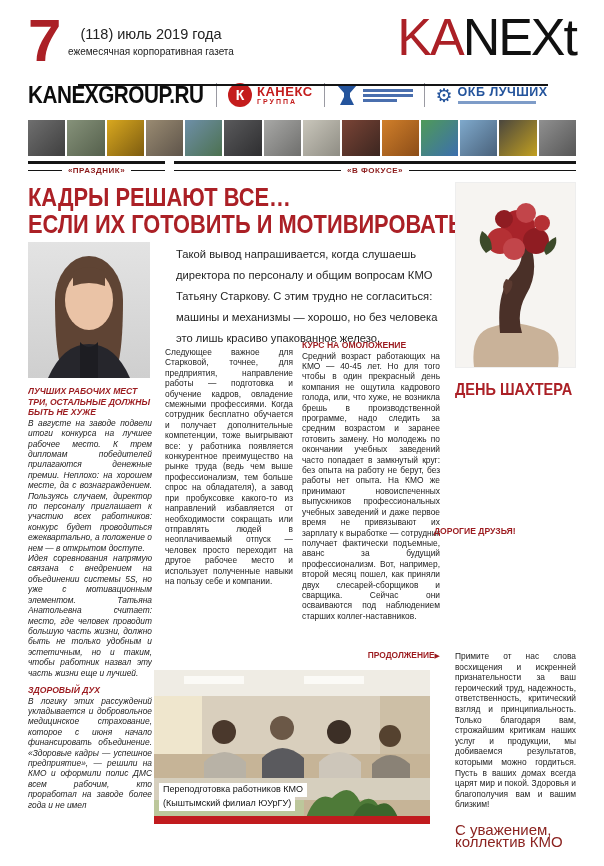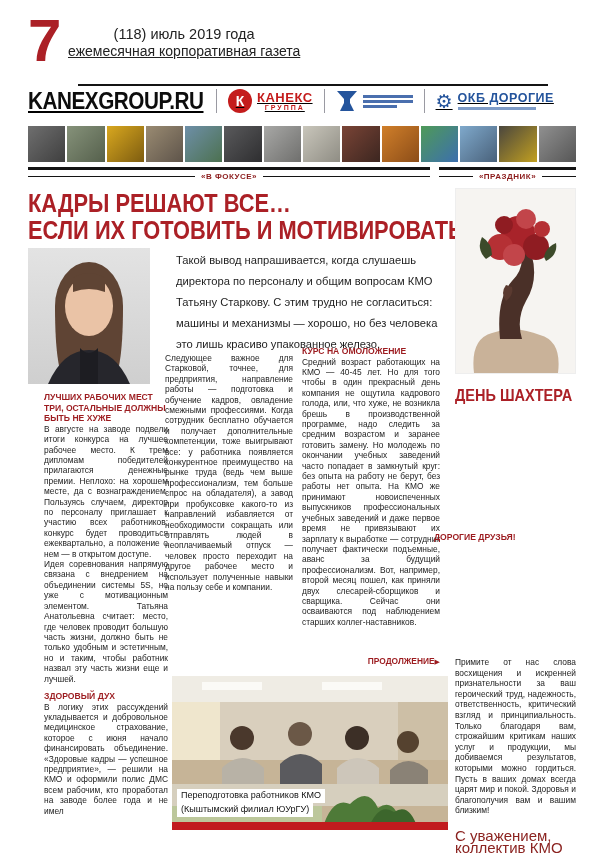--- a/index.html
+++ b/index.html
@@ -12,32 +12,32 @@
   *{box-sizing:border-box;margin:0;padding:0;}
   body{background:#888;font-family:"Liberation Sans","DejaVu Sans",sans-serif;}
   .page{position:relative;width:604px;height:866px;background:#fff;overflow:hidden;margin:0 auto;}
 
   
   .masthead{position:relative;margin:18px 28px 0;height:52px;}
   .mast-rule{position:absolute;left:50px;right:28px;top:66px;height:2px;background:#141414;z-index:1;}
   .issue-number{position:absolute;left:0;top:-6px;font-size:60px;line-height:58px;font-weight:700;color:var(--red);z-index:2;}
   .issue-meta{position:absolute;left:40px;top:8px;color:#222;}
   .issue-meta .l1{font-size:14.5px;line-height:17px;text-align:center;}
-  .issue-meta .l2{font-size:14px;line-height:17px;text-decoration:underline;}
+  .issue-meta .l2{font-size:10px;line-height:17px;}
   .kanext-logo{position:absolute;right:0;top:-8px;font-size:52px;line-height:54px;font-weight:400;letter-spacing:-2px;z-index:2;background:#fff;padding-left:4px;}
   .kanext-logo .ka{color:var(--red);}
   .kanext-logo .next{color:#111;}
 
   
-  .logo-bar{margin:12px 28px 0;height:38px;display:flex;align-items:center;gap:11px;text-decoration:underline;}
+  .logo-bar{margin:6px 28px 0;height:38px;display:flex;align-items:center;gap:11px;}
   .site-url{font-size:23px;font-weight:700;color:#0d0d0d;letter-spacing:-.5px;transform:scaleX(.9);transform-origin:left center;white-space:nowrap;margin-right:-18px;}
   .logo-sep{width:1px;height:24px;background:#9a9aa2;flex:none;}
   .logo-item{display:flex;align-items:center;gap:5px;flex:none;}
   .kaneks-icon{width:24px;height:24px;border-radius:50%;background:#c41c1c;color:#fff;font-weight:700;font-size:14px;display:flex;align-items:center;justify-content:center;}
-  .kaneks-text{display:flex;flex-direction:column;align-items:center;}
+  .kaneks-text{display:flex;flex-direction:column;align-items:flex-start;}
   .kaneks-name{color:#c41c1c;font-weight:700;font-size:13px;line-height:13px;letter-spacing:.5px;}
   .kaneks-sub{color:#c41c1c;font-weight:700;font-size:7px;line-height:8px;letter-spacing:2px;}
   .mach-bars{display:flex;flex-direction:column;gap:2px;}
   .mach-bars i{display:block;width:50px;height:3px;background:#4a6fae;}
   .mach-bars i:nth-child(3){width:34px;}
   .okb-gear{color:var(--blue);font-size:19px;line-height:19px;}
   .okb-text{display:flex;flex-direction:column;}
   .okb-name{color:var(--blue);font-weight:700;font-size:12.5px;line-height:13px;letter-spacing:.5px;}
   .okb-bar{width:78px;height:3px;background:#7e9cc8;margin-top:2px;}
 
@@ -57,27 +57,27 @@
   
   .content{position:relative;margin:3px 28px 0;height:688px;}
   .headline{position:absolute;left:0;top:4px;width:500px;color:var(--red);font-weight:700;font-size:26px;line-height:27px;transform:scaleX(.84);transform-origin:left top;white-space:nowrap;}
   .portrait{position:absolute;left:0;top:62px;width:122px;height:136px;}
   .intro{position:absolute;left:148px;top:64px;width:278px;font-size:11.2px;line-height:21px;color:#1e1e1e;}
 
   .body-col{position:absolute;font-size:8.4px;line-height:10.4px;color:var(--body);text-align:justify;overflow:hidden;}
   .body-col p{margin:0;}
   .red-sub{color:var(--sub-red);font-weight:700;font-size:8.6px;line-height:10.6px;text-align:left;}
   .gap{height:7px;}
-  .col1{left:16px;top:206px;width:124px;height:452px;}
+  .col1{left:0;top:206px;width:124px;height:452px;font-style:italic;}
   .col2{left:137px;top:160px;width:128px;height:326px;}
   .col3{left:274px;top:160px;width:138px;height:306px;}
   .continuation{position:absolute;left:274px;top:470px;width:138px;text-align:right;color:var(--sub-red);font-weight:700;font-size:8.4px;}
   .continuation .arrow{font-size:7px;}
 
-  .class-photo{position:absolute;left:144px;top:490px;width:276px;height:154px;overflow:hidden;}
+  .class-photo{position:absolute;left:126px;top:490px;width:276px;height:154px;overflow:hidden;}
   .class-photo svg{display:block;}
   .photo-caption{position:absolute;left:5px;bottom:13px;font-size:9px;line-height:11px;color:#111;}
   .photo-caption .chip{display:table;background:#fff;padding:1px 4px 2px;}
   .photo-redbar{position:absolute;left:0;right:0;bottom:0;height:8px;background:#c11b1e;}
 
   
   .flower-photo{position:absolute;left:427px;top:2px;width:121px;height:186px;border:1px solid #eee;}
   .sb-headline{position:absolute;left:427px;top:200px;width:140px;color:var(--red);font-weight:700;font-size:16.5px;transform:scaleX(.88);transform-origin:left top;white-space:nowrap;}
   .sb-para1{position:absolute;left:427px;top:227px;width:121px;font-size:10.2px;line-height:13px;color:#1e1e1e;}
   .sb-subhead{position:absolute;left:406px;top:346px;width:121px;color:var(--sub-red);font-weight:700;font-size:8.6px;}
@@ -90,20 +90,21 @@
 
 <div class="page">
 
   <div class="masthead">
     <div class="mast-rule"></div>
     <div class="issue-number">7</div>
     <div class="issue-meta">
       <div class="l1">(118) июль 2019 года</div>
       <div class="l2">ежемесячная корпоративная газета</div>
     </div>
+    <div class="kanext-logo"><span class="ka">KA</span><span class="next">NEXt</span></div>
   </div>
 
   <div class="logo-bar">
     <div class="site-url">KANEXGROUP.RU</div>
     <div class="logo-sep"></div>
     <div class="logo-item">
       <span class="kaneks-icon">К</span>
       <span class="kaneks-text">
         <span class="kaneks-name">КАНЕКС</span>
         <span class="kaneks-sub">ГРУППА</span>
@@ -117,21 +118,21 @@
       <span class="mach-bars">
           <i></i>
           <i></i>
           <i></i>
         </span>
     </div>
     <div class="logo-sep"></div>
     <div class="logo-item">
       <span class="okb-gear">⚙</span>
       <span class="okb-text">
-        <span class="okb-name">ОКБ ДОРОГИЕ</span>
+        <span class="okb-name">ОКБ ЛУЧШИХ</span>
         <span class="okb-bar"></span>
       </span>
     </div>
   </div>
 
   <div class="photo-strip">
       <div class="strip-tile" style="background: linear-gradient(135deg, rgb(111, 111, 111), rgb(63, 63, 63));"></div>
       <div class="strip-tile" style="background: linear-gradient(135deg, rgb(134, 146, 122), rgb(85, 96, 76));"></div>
       <div class="strip-tile" style="background: linear-gradient(135deg, rgb(217, 168, 31), rgb(125, 92, 16));"></div>
       <div class="strip-tile" style="background: linear-gradient(135deg, rgb(154, 139, 114), rgb(94, 84, 74));"></div>
@@ -141,28 +142,28 @@
       <div class="strip-tile" style="background: linear-gradient(135deg, rgb(201, 198, 187), rgb(143, 141, 132));"></div>
       <div class="strip-tile" style="background: linear-gradient(135deg, rgb(122, 68, 54), rgb(60, 38, 32));"></div>
       <div class="strip-tile" style="background: linear-gradient(135deg, rgb(208, 127, 42), rgb(140, 77, 24));"></div>
       <div class="strip-tile" style="background: linear-gradient(135deg, rgb(79, 154, 88), rgb(60, 111, 174));"></div>
       <div class="strip-tile" style="background: linear-gradient(135deg, rgb(127, 169, 204), rgb(73, 97, 122));"></div>
       <div class="strip-tile" style="background: linear-gradient(135deg, rgb(74, 70, 62), rgb(194, 160, 32));"></div>
       <div class="strip-tile" style="background: linear-gradient(135deg, rgb(144, 144, 144), rgb(86, 86, 86));"></div>
     </div>
 
   <div class="tags-row">
+    <div class="tag-sec right">
+      <div class="tag-inner">
+          <span class="tag-label">«ПРАЗДНИК»</span>
+        </div>
+    </div>
     <div class="tag-sec left">
       <div class="tag-inner">
           <span class="tag-label">«В ФОКУСЕ»</span>
-        </div>
-    </div>
-    <div class="tag-sec right">
-      <div class="tag-inner">
-          <span class="tag-label">«ПРАЗДНИК»</span>
         </div>
     </div>
   </div>
 
   <div class="content">
 
     <div class="headline">
       <div>КАДРЫ РЕШАЮТ ВСЕ…</div>
       <div>ЕСЛИ ИХ ГОТОВИТЬ И МОТИВИРОВАТЬ</div>
     </div>

